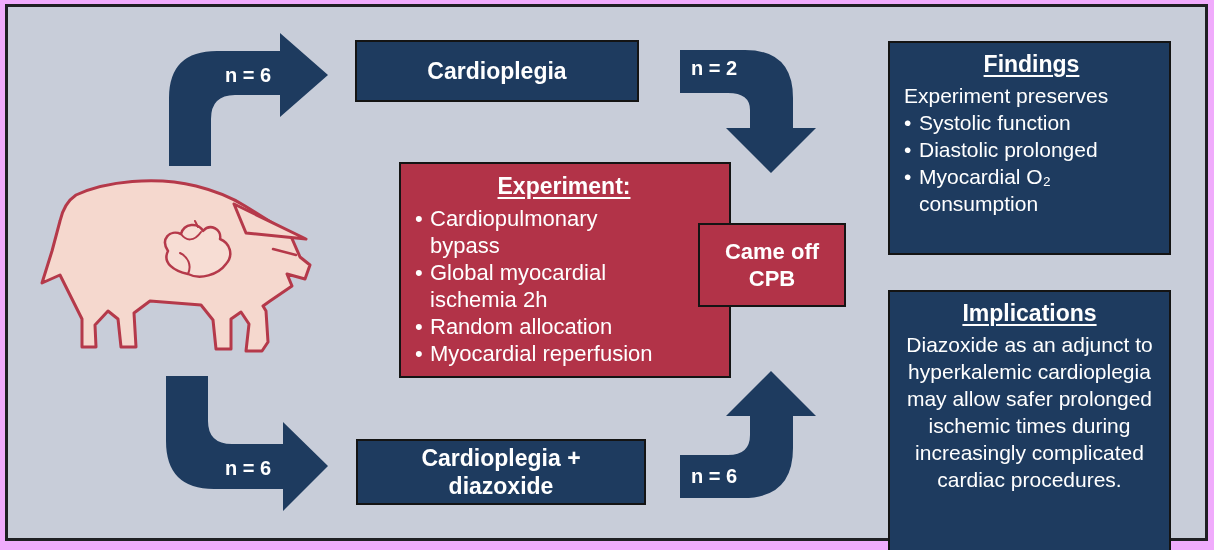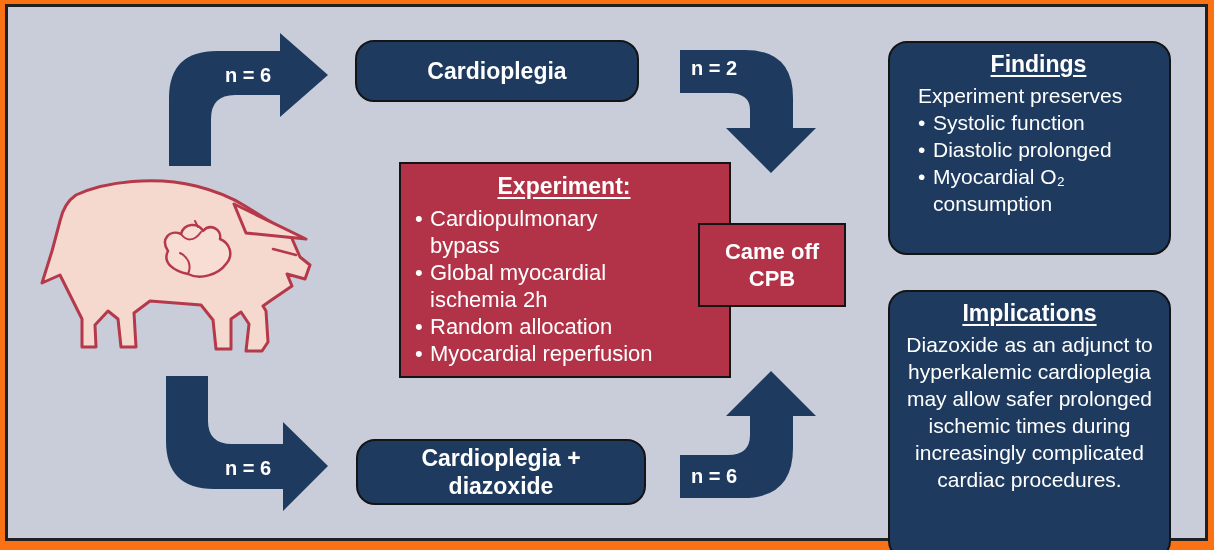--- a/index.html
+++ b/index.html
@@ -1,37 +1,37 @@
 <!DOCTYPE html>
 <html><head>
 <meta charset="utf-8">
 <style>
   html,body{margin:0;padding:0;background:#ffffff;}
   .stage{
-    position:relative;width:1214px;height:550px;background:#f97316;
+    position:relative;width:1214px;height:550px;background:#f0abfc;
     font-family:"Liberation Sans","DejaVu Sans",sans-serif;overflow:hidden;
   }
   .frame{
     position:absolute;left:5px;top:4px;width:1197px;height:531px;
     border:3px solid #1f2023;background:#c8cdd9;
   }
   .art{position:absolute;left:0;top:0;width:1197px;height:531px;}
   .box{position:absolute;box-sizing:border-box;border:2px solid #141414;color:#ffffff;}
-  .navy{background:#1e3b5f;border-radius:19px;}
+  .navy{background:#1e3b5f;}
   .red{background:#b23348;}
   .center-flex{display:flex;flex-direction:column;align-items:center;justify-content:center;text-align:center;}
   .box-title{font-weight:bold;font-size:23px;text-decoration:underline;text-underline-offset:3px;text-align:center;display:block;}
   .big-label{font-weight:bold;font-size:23px;line-height:28px;}
   .bullets{margin-top:5px;}
   .b-row{display:flex;align-items:flex-start;}
   .b-mark{flex:0 0 15px;width:15px;}
   .b-text{flex:0 1 auto;}
   .experiment-box{padding:9px 16px 0 14px;font-size:22px;line-height:27px;}
   .experiment-box .b-text{max-width:231px;}
-  .findings-box{padding:8px 10px 0 28px;font-size:21px;line-height:27px;}
+  .findings-box{padding:8px 10px 0 14px;font-size:21px;line-height:27px;}
   .findings-box .b-text{max-width:240px;}
   .findings-intro{margin-top:4px;}
   .implications-box{padding:8px 9px 0 9px;font-size:21px;line-height:27px;}
   .implications-body{margin-top:4px;text-align:center;}
   .arrow-label{
     position:absolute;width:100px;height:26px;line-height:26px;text-align:center;
     color:#ffffff;font-size:20px;font-weight:600;
   }
 </style>
 </head>

